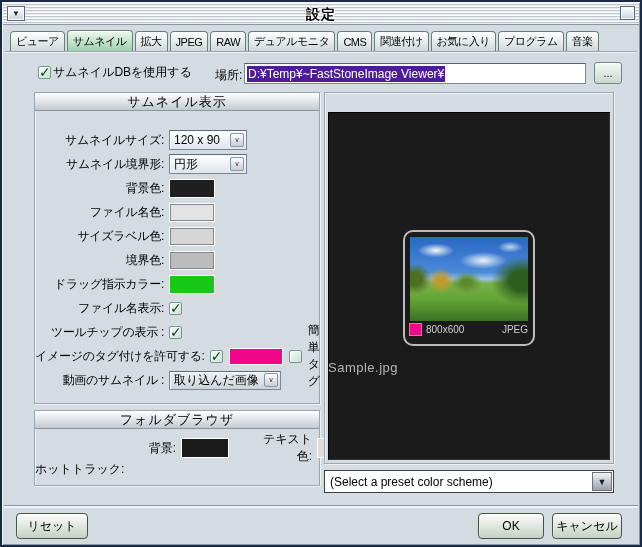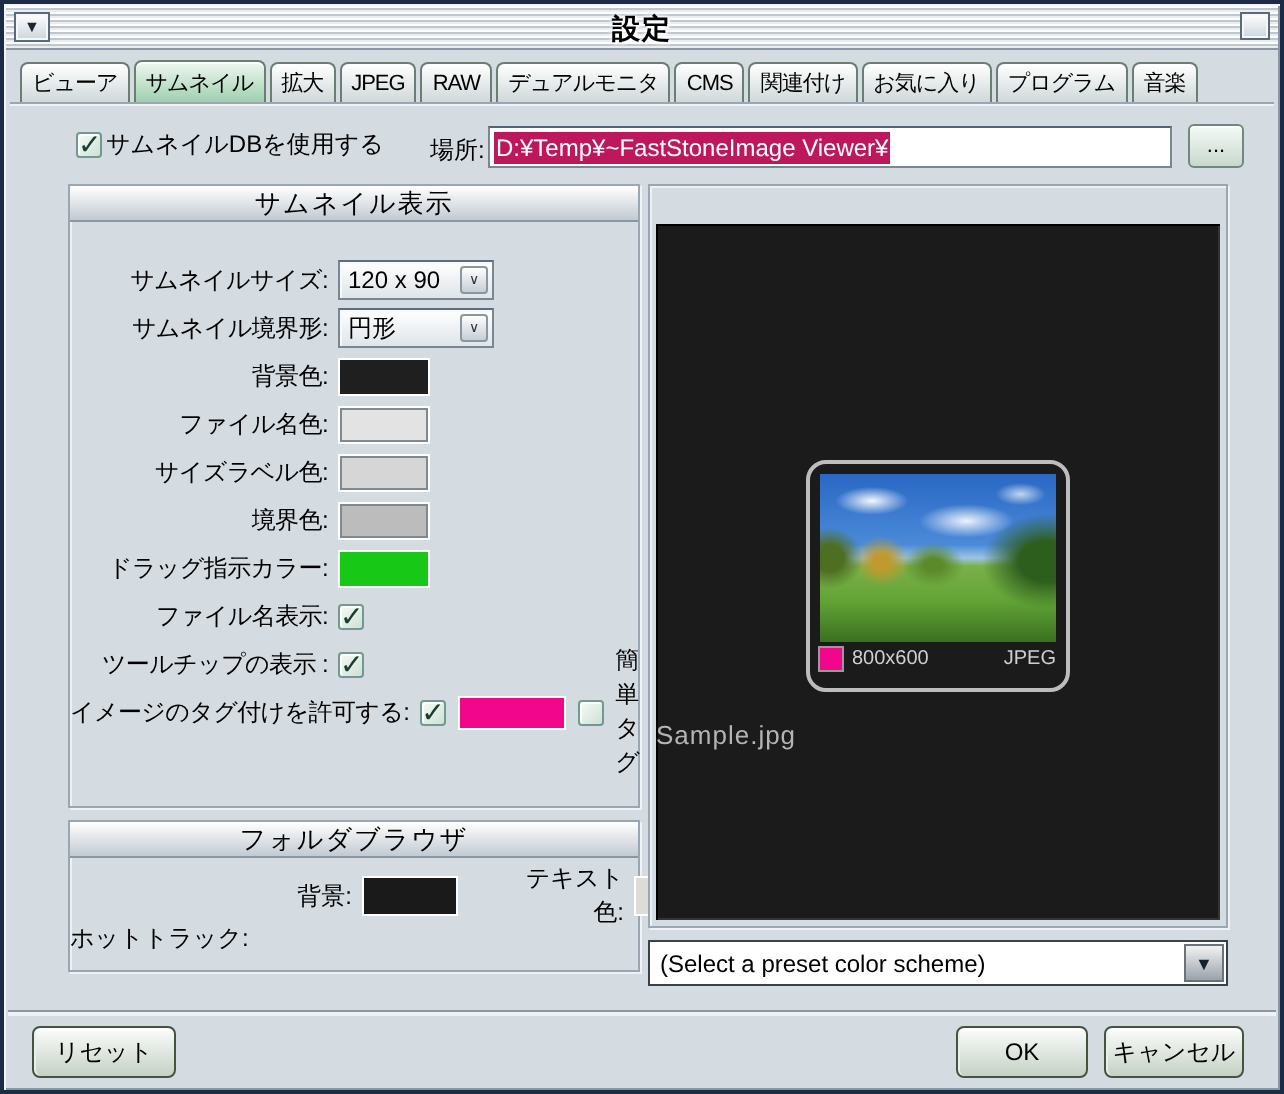--- a/index.html
+++ b/index.html
@@ -83,21 +83,21 @@
   .swatch.bordered { box-shadow: inset 0 0 0 1px #808890; }
   
   .db-row { position:absolute; left:0; top:58px; width:100%; height:24px; }
   .db-check { position:absolute; left:36px; top:4px; display:flex; align-items:center; gap:2px; }
   .loc-label { position:absolute; left:213px; top:7px; }
   .loc-field {
     position:absolute; left:242px; top:3px; width:342px; height:21px;
     background:#fff; border:1px solid #7a8694; border-top-color:#55626f;
     display:flex; align-items:center; padding:0 2px; overflow:hidden; white-space:nowrap;
   }
-  .loc-field .sel { background:#be185d; color:#fff; padding:1px 1px; }
+  .loc-field .sel { background:#4c1d95; color:#fff; padding:1px 1px; }
   .browse-btn {
     position:absolute; left:592px; top:2px; width:28px; height:22px;
     background:linear-gradient(#f4faf6,#c9d8cd);
     border:1px solid #6f8a7c; border-radius:3px;
     box-shadow: inset 0 1px 0 #fff;
     display:flex; align-items:center; justify-content:center; font-size:11px;
   }
   
   .group {
     position:absolute; border:1px solid #9aa6b2;
@@ -298,20 +298,29 @@
       </div>
       <div class="frow">
         <span class="flabel">イメージのタグ付けを許可する:</span>
         <div class="fctrl">
           <span class="checkbox checked"></span>
           <span class="swatch-wrap"><span class="swatch" style="width: 52px; height: 15px; background: rgb(242, 7, 140);"></span></span>
           <span class="checkbox"></span>
           <span>簡単タグ</span>
         </div>
       </div>
+      <div class="frow">
+        <span class="flabel">動画のサムネイル :</span>
+        <div class="fctrl">
+          <div class="combo w112">
+            <span class="combo-text">取り込んだ画像</span>
+            <span class="combo-arrow">∨</span>
+          </div>
+        </div>
+      </div>
     </div>
   </div>
 
   <div class="group g-folder">
     <div class="group-header">フォルダブラウザ</div>
     <div class="folder-row1">
       <span class="fb-lab1">背景:</span>
       <span class="swatch-wrap"><span class="swatch" style="width: 46px; height: 18px; background: rgb(26, 26, 26);"></span></span>
       <span class="fb-lab2">テキスト色:</span>
       <span class="swatch-wrap"><span class="swatch" style="width: 44px; height: 18px; background: rgb(221, 220, 215);"></span></span>

